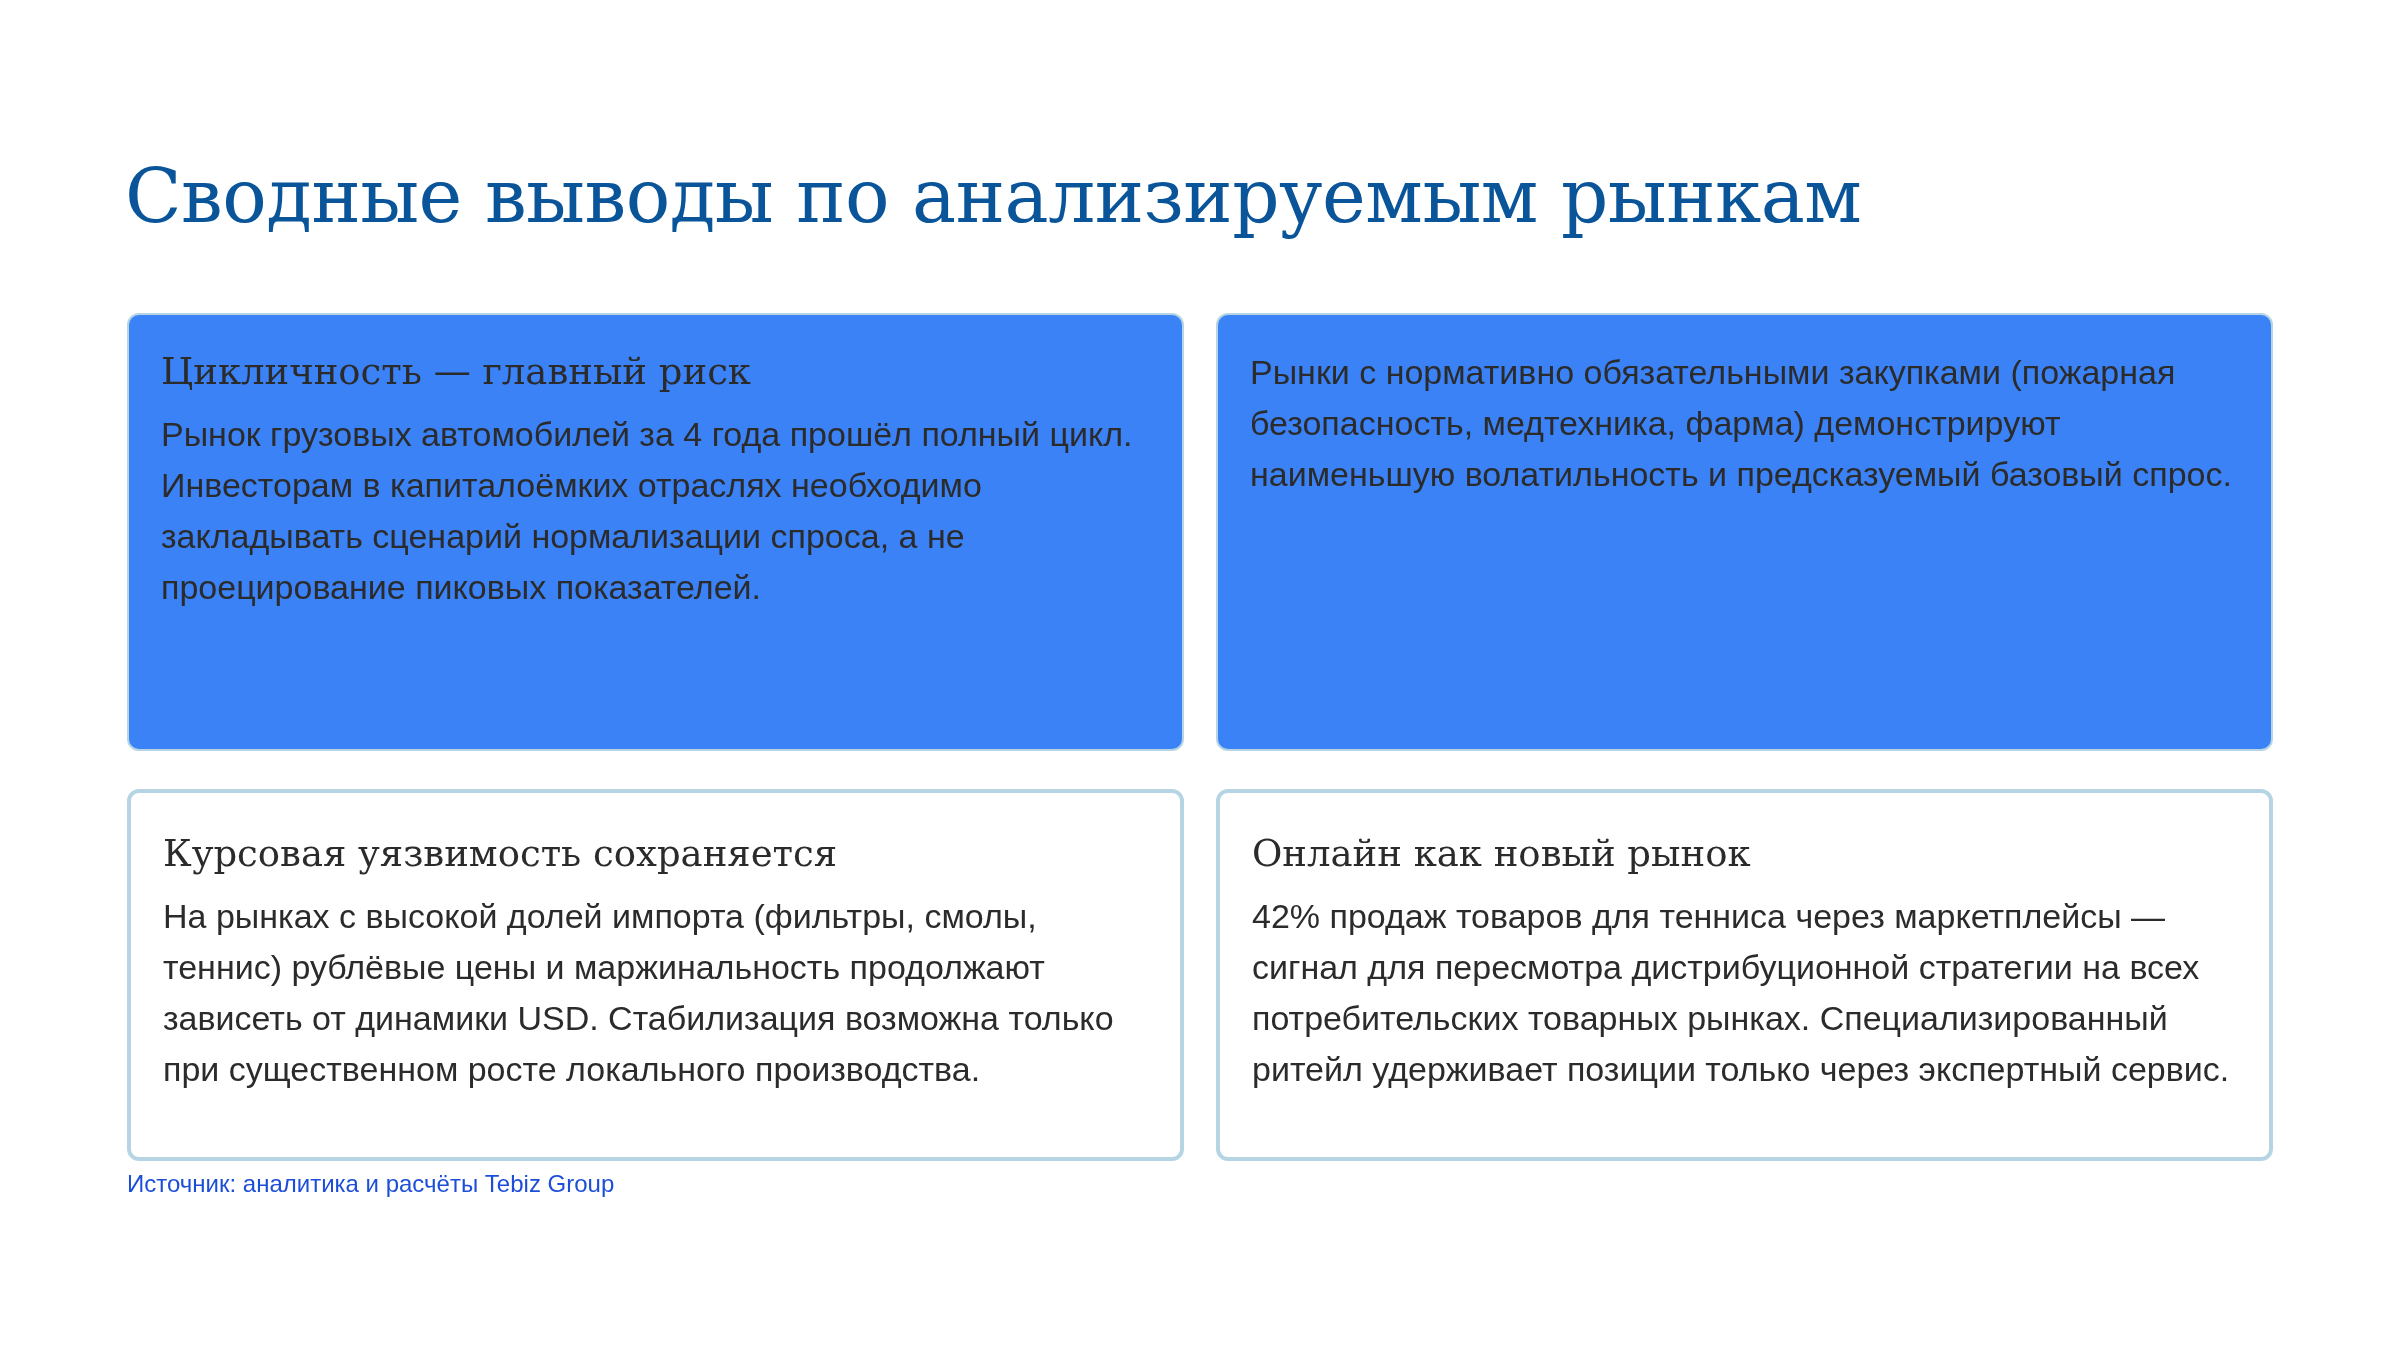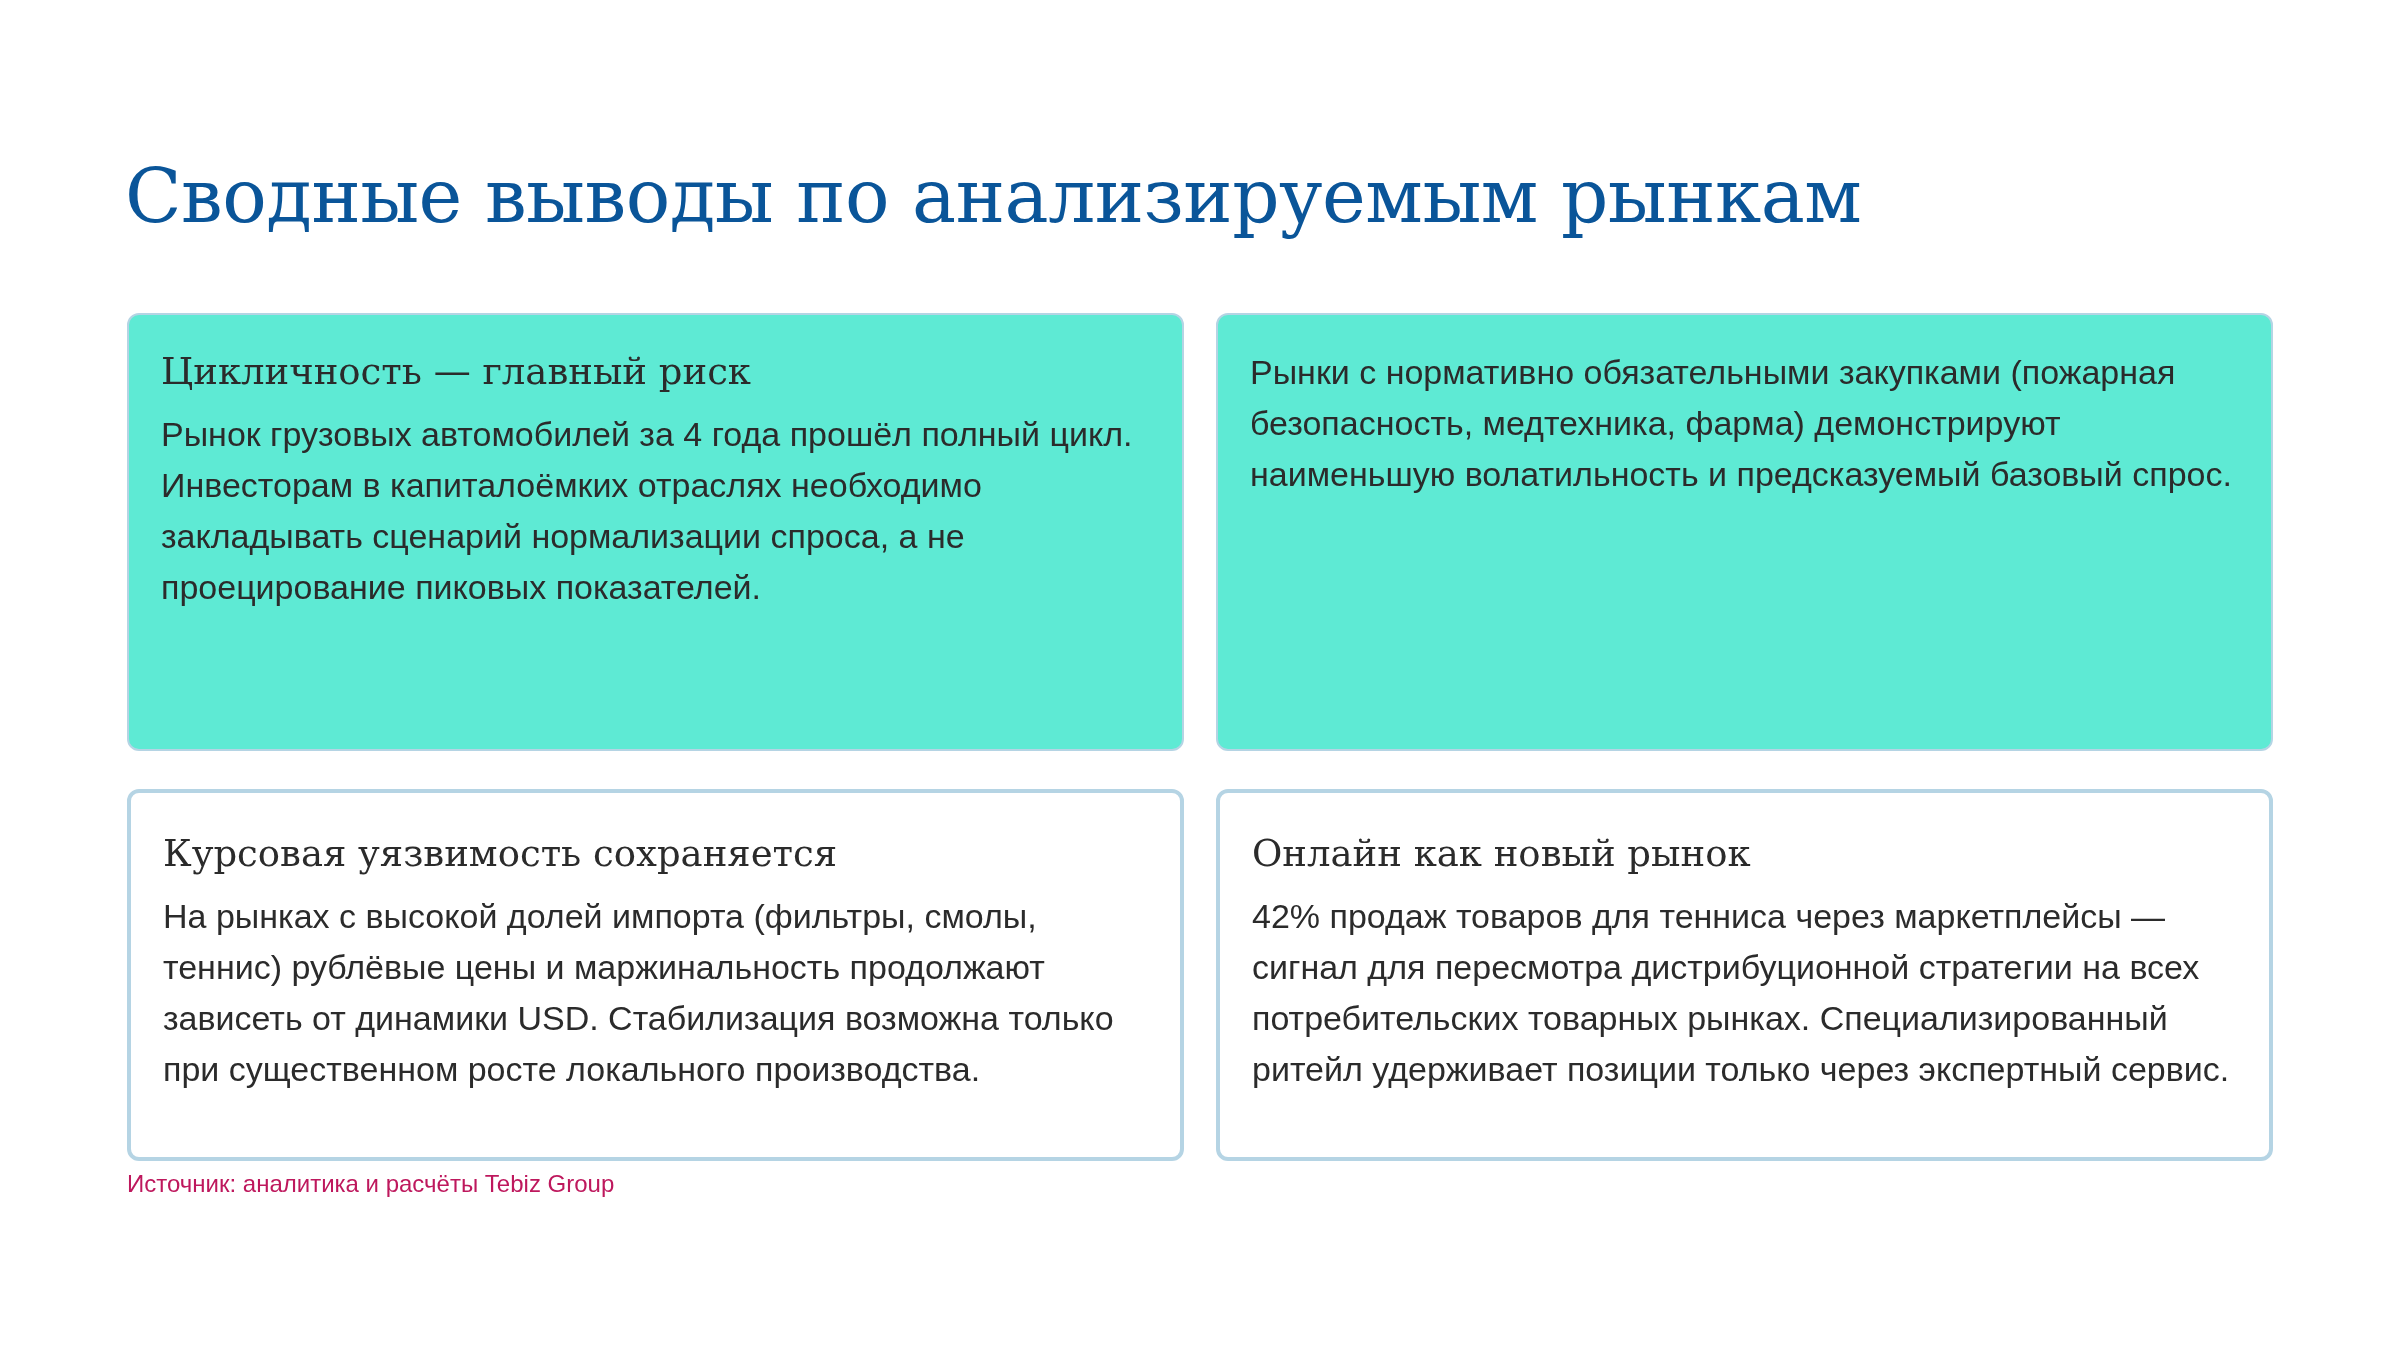--- a/index.html
+++ b/index.html
@@ -11,33 +11,33 @@
   .title {
     position: absolute; left: 125px; top: 148px;
     margin: 0; font-family: "DejaVu Serif", serif; font-weight: normal;
     font-size: 74px; line-height: 96px; color: #0a5599; letter-spacing: -0.5px;
     white-space: nowrap;
   }
   .row { position: absolute; left: 127px; width: 2146px; display: flex; gap: 32px; }
   .row.top { top: 313px; height: 438px; }
   .row.bottom { top: 789px; height: 372px; }
   .card { box-sizing: border-box; flex: 1 1 0; border-radius: 12px; padding: 32px 32px 30px 32px; }
-  .row.top .card { background: #5eead4; border: 2px solid #b5d4e4; }
+  .row.top .card { background: #3b82f6; border: 2px solid #b5d4e4; }
   .row.bottom .card { background: #ffffff; border: 4px solid #b5d4e4; padding-top: 36px; }
   .card h2 {
     margin: 0 0 12px 0; font-family: "DejaVu Serif", serif; font-weight: normal;
     font-size: 37px; line-height: 50px; color: #2b2b2b;
   }
   .card p {
     margin: 0; font-family: "Liberation Sans", sans-serif;
     font-size: 34px; line-height: 51px; color: #2b2b2b;
   }
   .source {
     position: absolute; left: 127px; top: 1168px;
-    font-size: 24px; line-height: 32px; color: #be185d;
+    font-size: 24px; line-height: 32px; color: #1d4ed8;
   }
 </style>
 </head>
 <body>
 
 <h1 class="title">Сводные выводы по анализируемым рынкам</h1>
 
 <div class="row top">
   <div class="card">
     <h2>Цикличность — главный риск</h2>

